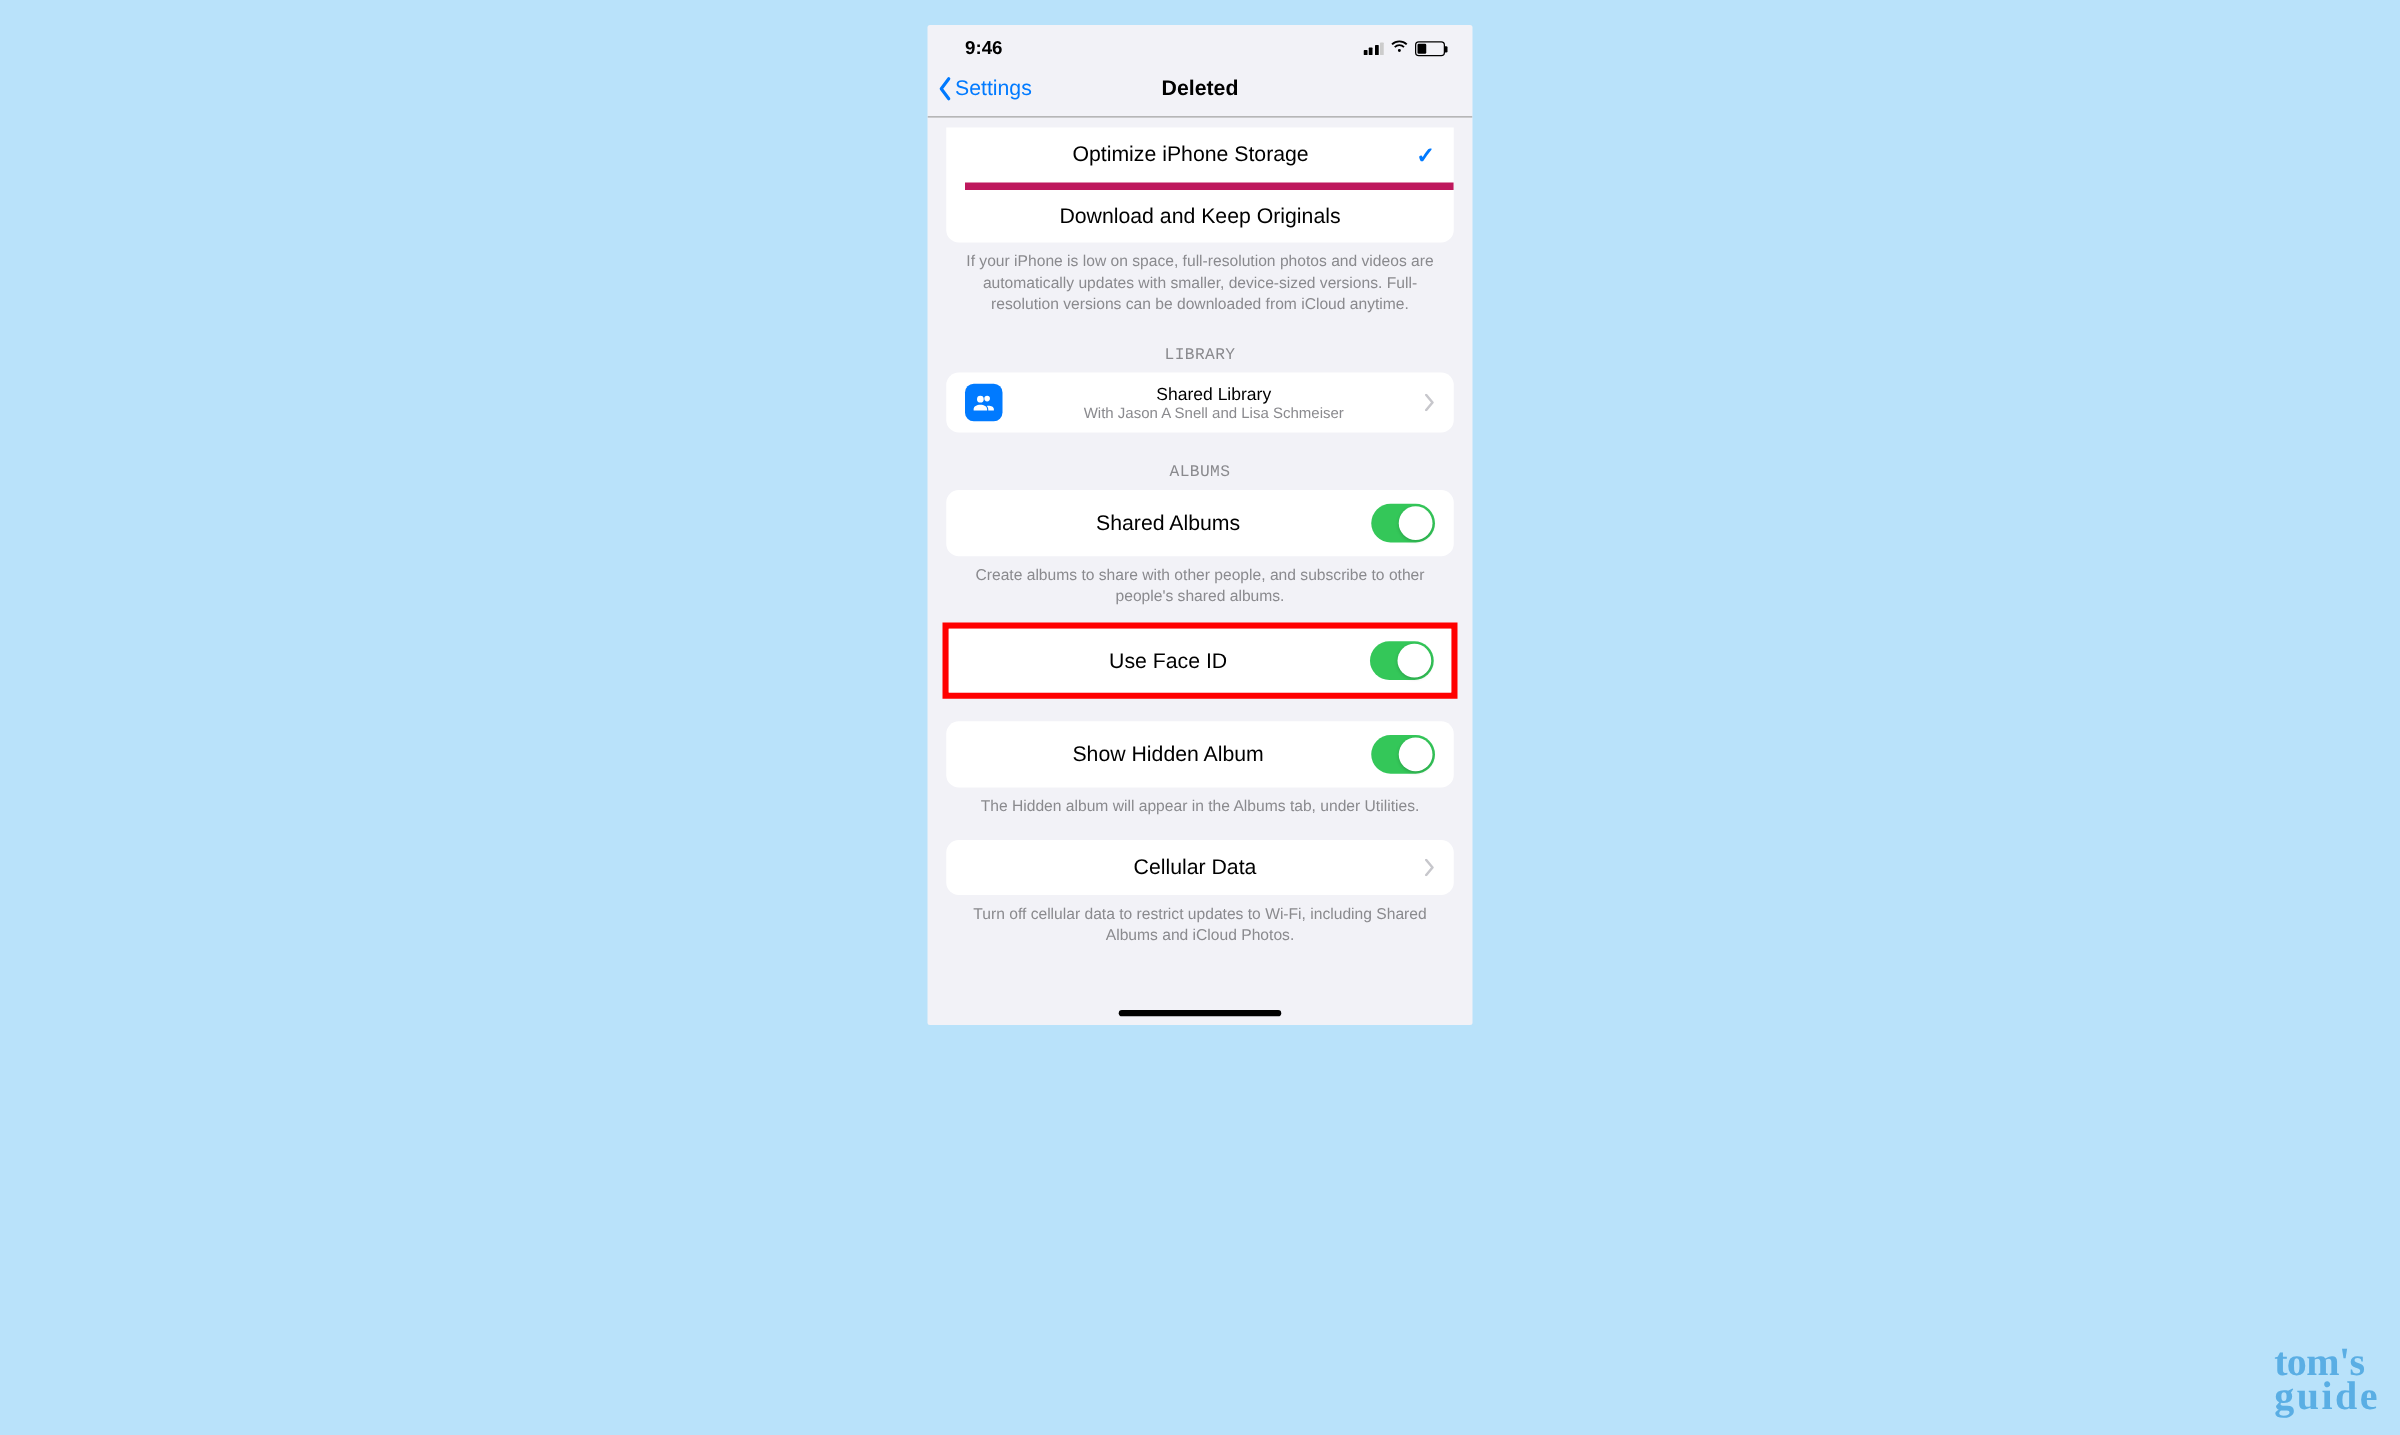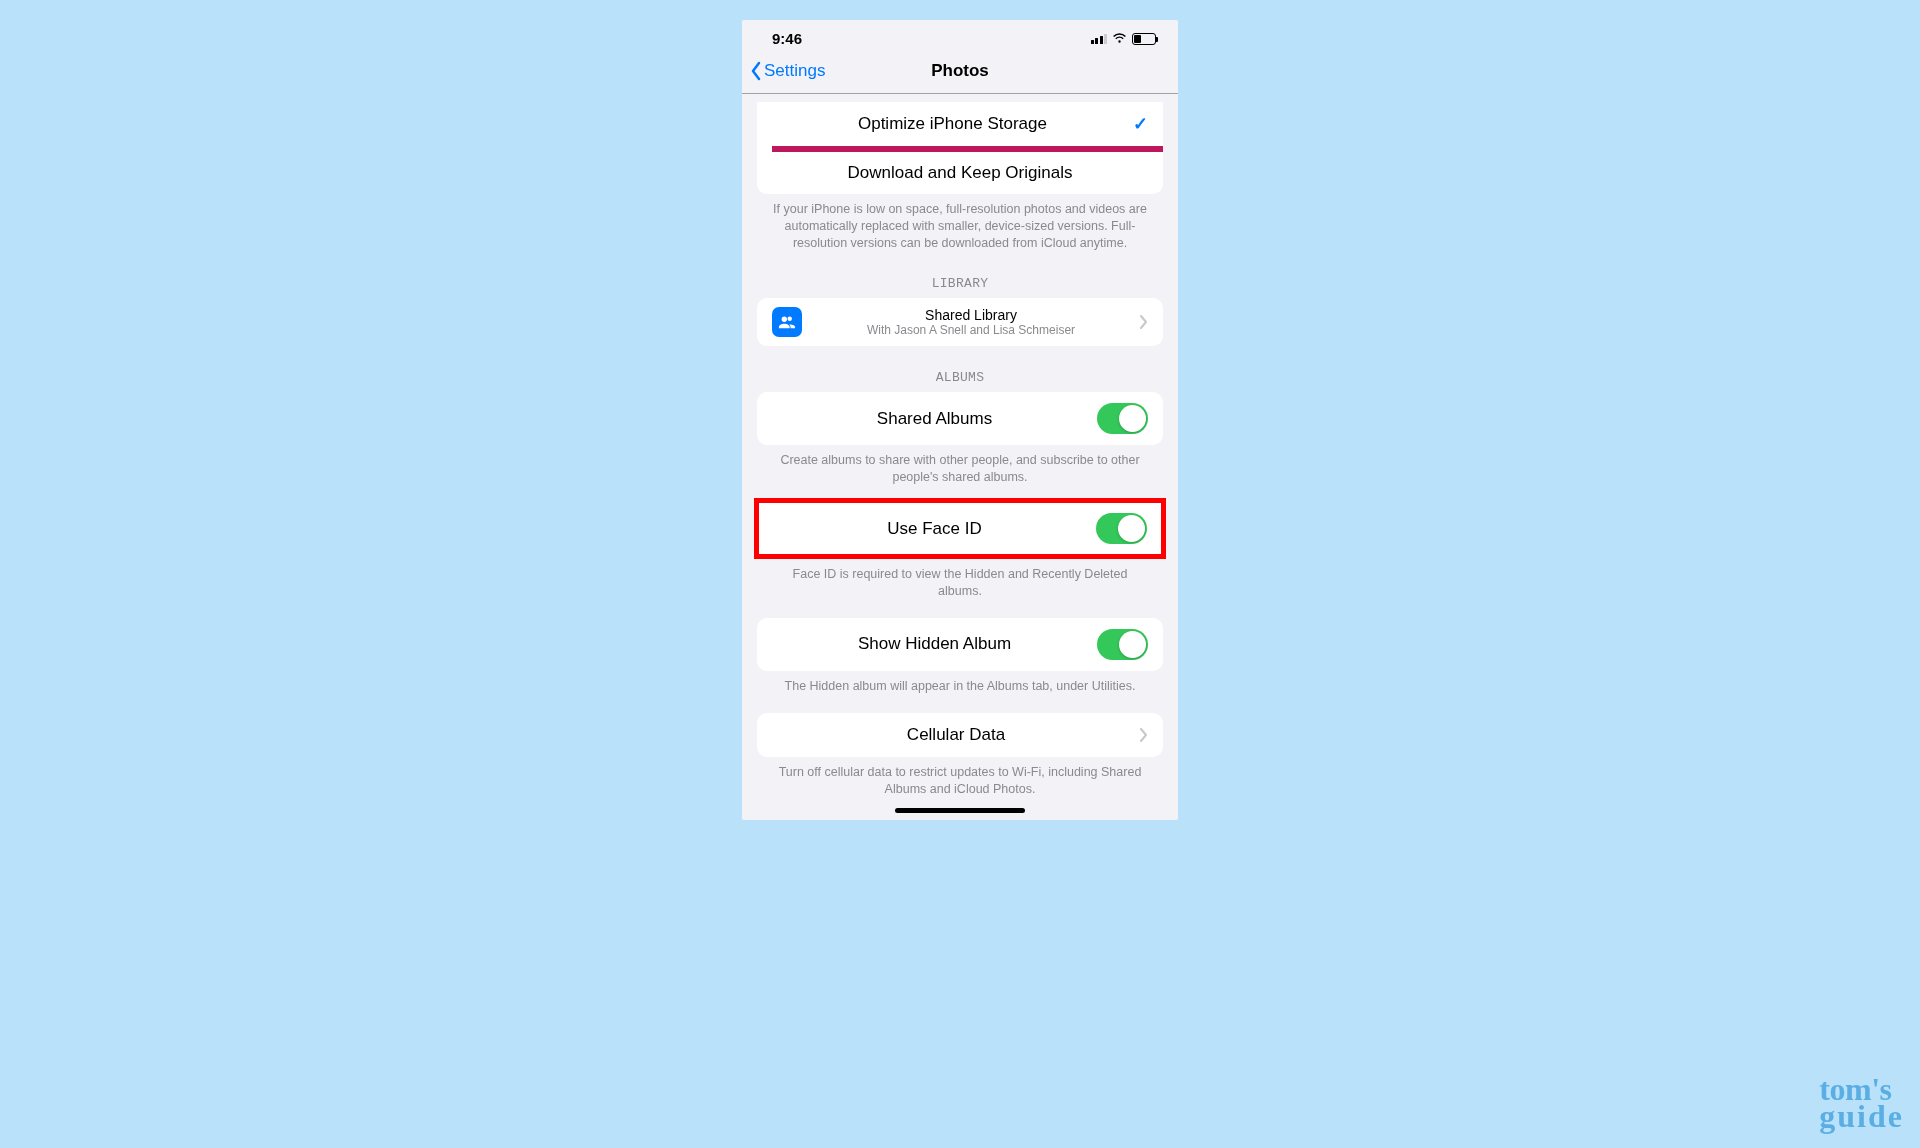--- a/index.html
+++ b/index.html
@@ -131,35 +131,35 @@
     </div>
   </div>
 
   <div class="nav-bar">
     <div class="back-link">
       <svg class="chevron-left" viewBox="0 0 12 20">
           <path d="M9 2L3 10l6 8" stroke="#007aff" stroke-width="2.5" fill="none" stroke-linecap="round" stroke-linejoin="round"></path>
         </svg>
       <span>Settings</span>
     </div>
-    <div class="nav-title">Photos</div>
+    <div class="nav-title">Deleted</div>
   </div>
 
   <div class="content">
 
     <div class="cell-group first">
       <div class="cell">
         <span class="label">Optimize iPhone Storage</span>
         <span class="checkmark">✓</span>
       </div>
       <div class="cell">
         <span class="label">Download and Keep Originals</span>
       </div>
     </div>
-    <div class="footer-text">If your iPhone is low on space, full-resolution photos and videos are automatically replaced with smaller, device-sized versions. Full-resolution versions can be downloaded from iCloud anytime.</div>
+    <div class="footer-text">If your iPhone is low on space, full-resolution photos and videos are automatically updates with smaller, device-sized versions. Full-resolution versions can be downloaded from iCloud anytime.</div>
 
     <div class="section-header">LIBRARY</div>
     <div class="cell-group">
       <div class="library-cell">
         <div class="lib-icon">
           <svg viewBox="0 0 20 14">
               <path d="M7 7a3 3 0 100-6 3 3 0 000 6zm6-1a2.5 2.5 0 100-5 2.5 2.5 0 000 5zM1 13c0-2.5 2.7-4 6-4s6 1.5 6 4v1H1v-1zm13 1v-1c0-1.2-.5-2.2-1.3-3 .4-.1.9-.1 1.3-.1 2.5 0 5 1 5 3v1.1h-5z"></path>
             </svg>
         </div>
         <div class="lib-text">
@@ -182,21 +182,20 @@
     <div class="footer-text">Create albums to share with other people, and subscribe to other people's shared albums.</div>
 
     <div class="highlight-box">
       <div class="cell-group">
         <div class="cell">
           <span class="label">Use Face ID</span>
           <div class="toggle"></div>
         </div>
       </div>
     </div>
-    <div class="footer-text">Face ID is required to view the Hidden and Recently Deleted albums.</div>
 
     <div class="cell-group" style="margin-top:18px">
       <div class="cell">
         <span class="label">Show Hidden Album</span>
         <div class="toggle"></div>
       </div>
     </div>
     <div class="footer-text">The Hidden album will appear in the Albums tab, under Utilities.</div>
 
     <div class="cell-group" style="margin-top:18px">

